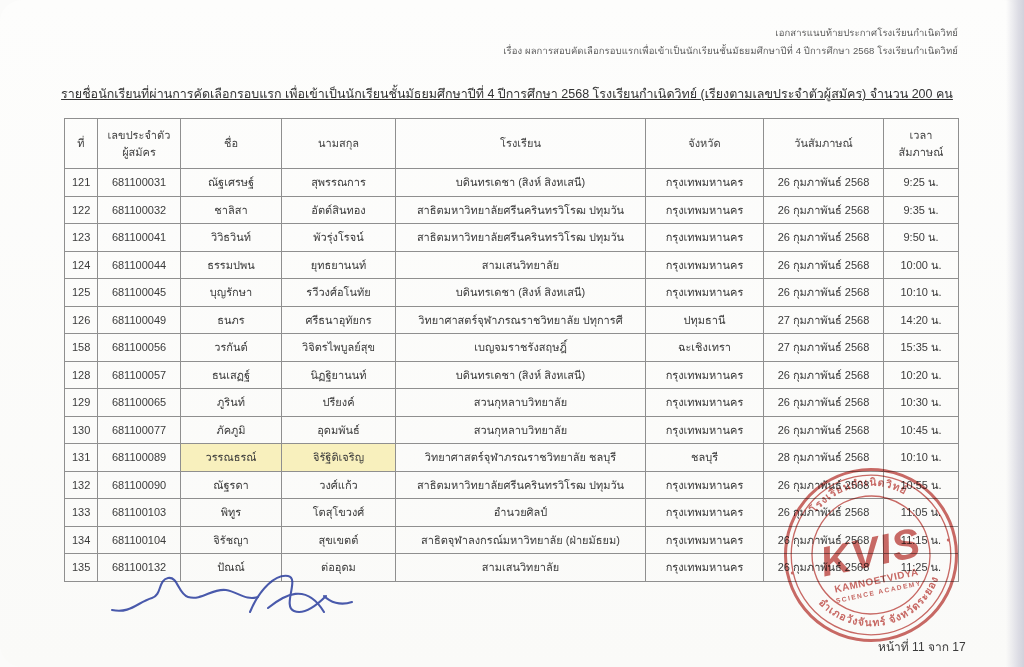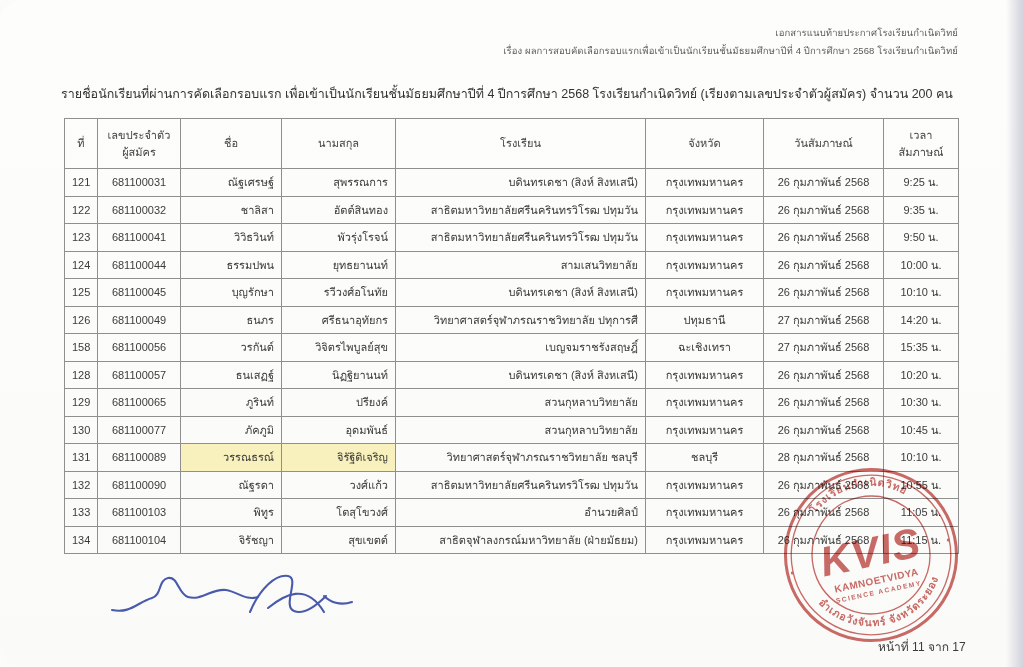--- a/index.html
+++ b/index.html
@@ -14,40 +14,40 @@
     position:absolute;top:0;right:0;bottom:0;width:18px;
     background:linear-gradient(to right,rgba(220,220,228,0) 0%,#dcdce4 70%,#d2d2dc 100%);
     pointer-events:none;
   }
   .doc-header{
     position:absolute;top:24px;right:66px;text-align:right;
     font-size:9.5px;line-height:1.9;color:#5a5a5a;letter-spacing:.1px;
   }
   .doc-title{
     position:absolute;top:84px;left:30px;right:40px;text-align:center;
-    font-size:12.5px;color:#333;
+    font-size:12.5px;color:#333;text-decoration:underline;
   }
   table.roster{
     position:absolute;left:64px;top:118px;width:894px;
     border-collapse:collapse;table-layout:fixed;
     font-size:11px;color:#3b3b3b;
   }
   .roster th,.roster td{
     border:1px solid #8f8f8f;
     padding:2px 7px;box-sizing:border-box;
     overflow:hidden;white-space:nowrap;
     font-weight:normal;
   }
   .roster thead th{
     height:50px;text-align:center;vertical-align:middle;
     white-space:normal;line-height:1.5;font-size:11px;color:#444;
   }
   .roster tbody td{height:27.5px;vertical-align:middle;}
   .roster td.c{text-align:center;}
-  .roster td.l{text-align:right;}
+  .roster td.l{text-align:center;}
   .roster td.hl{background:#f8f0bd;}
   .sig{position:absolute;left:108px;top:568px;width:250px;height:72px;pointer-events:none;}
   .stamp{
     position:absolute;left:776px;top:460px;width:190px;height:190px;
     transform:rotate(-12deg);
     opacity:.82;mix-blend-mode:multiply;pointer-events:none;
   }
   .stamp text{fill:#c04a45;}
   .stamp .rim{font-size:11px;font-weight:bold;letter-spacing:1px;}
   .stamp .big{font-size:44px;font-weight:bold;font-style:italic;letter-spacing:1px;}
@@ -229,20 +229,30 @@
         <tr>
       <td class="c">134</td>
       <td class="c">681100104</td>
       <td class="l">จิรัชญา</td>
       <td class="l">สุขเขตต์</td>
       <td class="l">สาธิตจุฬาลงกรณ์มหาวิทยาลัย (ฝ่ายมัธยม)</td>
       <td class="c">กรุงเทพมหานคร</td>
       <td class="c">26 กุมภาพันธ์ 2568</td>
       <td class="c">11:15 น.</td>
     </tr>
+        <tr>
+      <td class="c">135</td>
+      <td class="c">681100132</td>
+      <td class="l">ปัณณ์</td>
+      <td class="l">ต่ออุดม</td>
+      <td class="l">สามเสนวิทยาลัย</td>
+      <td class="c">กรุงเทพมหานคร</td>
+      <td class="c">26 กุมภาพันธ์ 2568</td>
+      <td class="c">11:25 น.</td>
+    </tr>
       </tbody>
   </table>
 
   <svg class="sig" viewBox="0 0 250 72">
     <g fill="none" stroke="#2b3e9e" stroke-width="2.1" stroke-linecap="round" opacity="0.85">
       <path d="M4,42 C22,46 30,34 44,30 C54,27 50,12 60,10 C70,8 70,26 80,29 C94,33 104,20 118,22 C130,24 138,33 150,29"></path>
       <path d="M142,44 C152,20 168,6 180,8 C192,10 174,38 186,43 C196,47 208,38 218,28"></path>
       <path d="M160,40 C176,27 198,14 216,44"></path>
       <path d="M216,28 C222,34 232,38 244,34"></path>
     </g>

